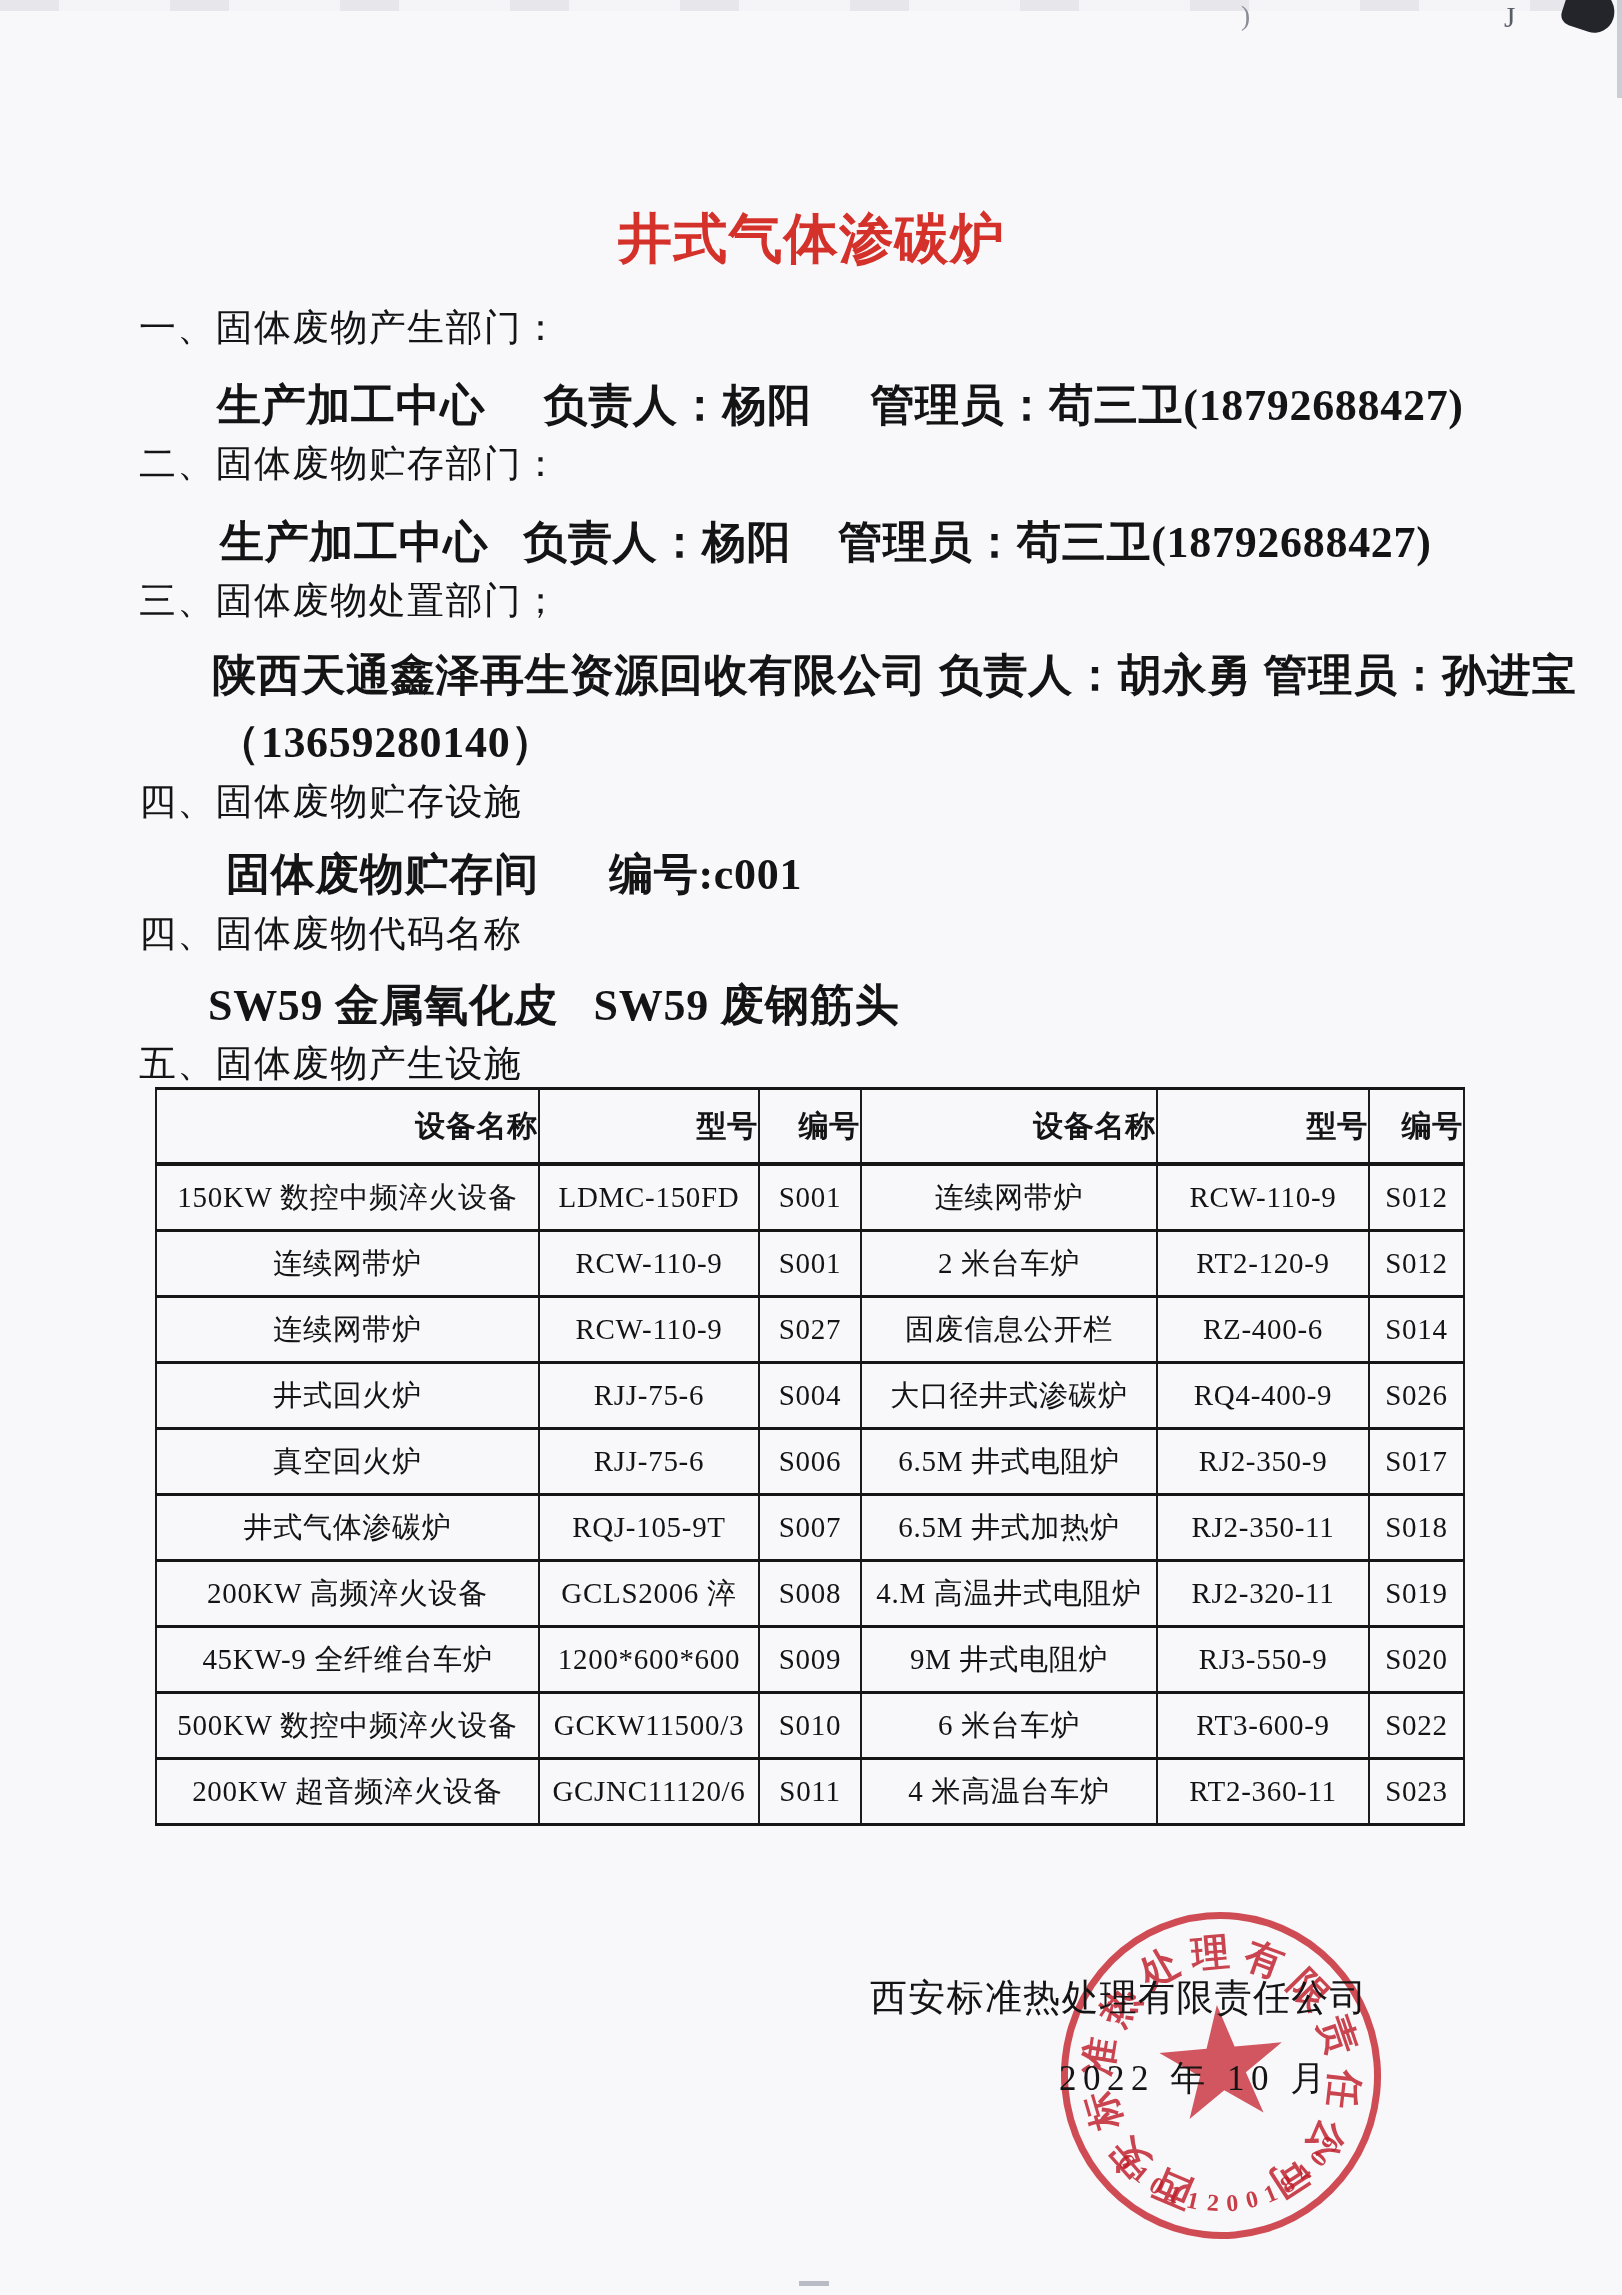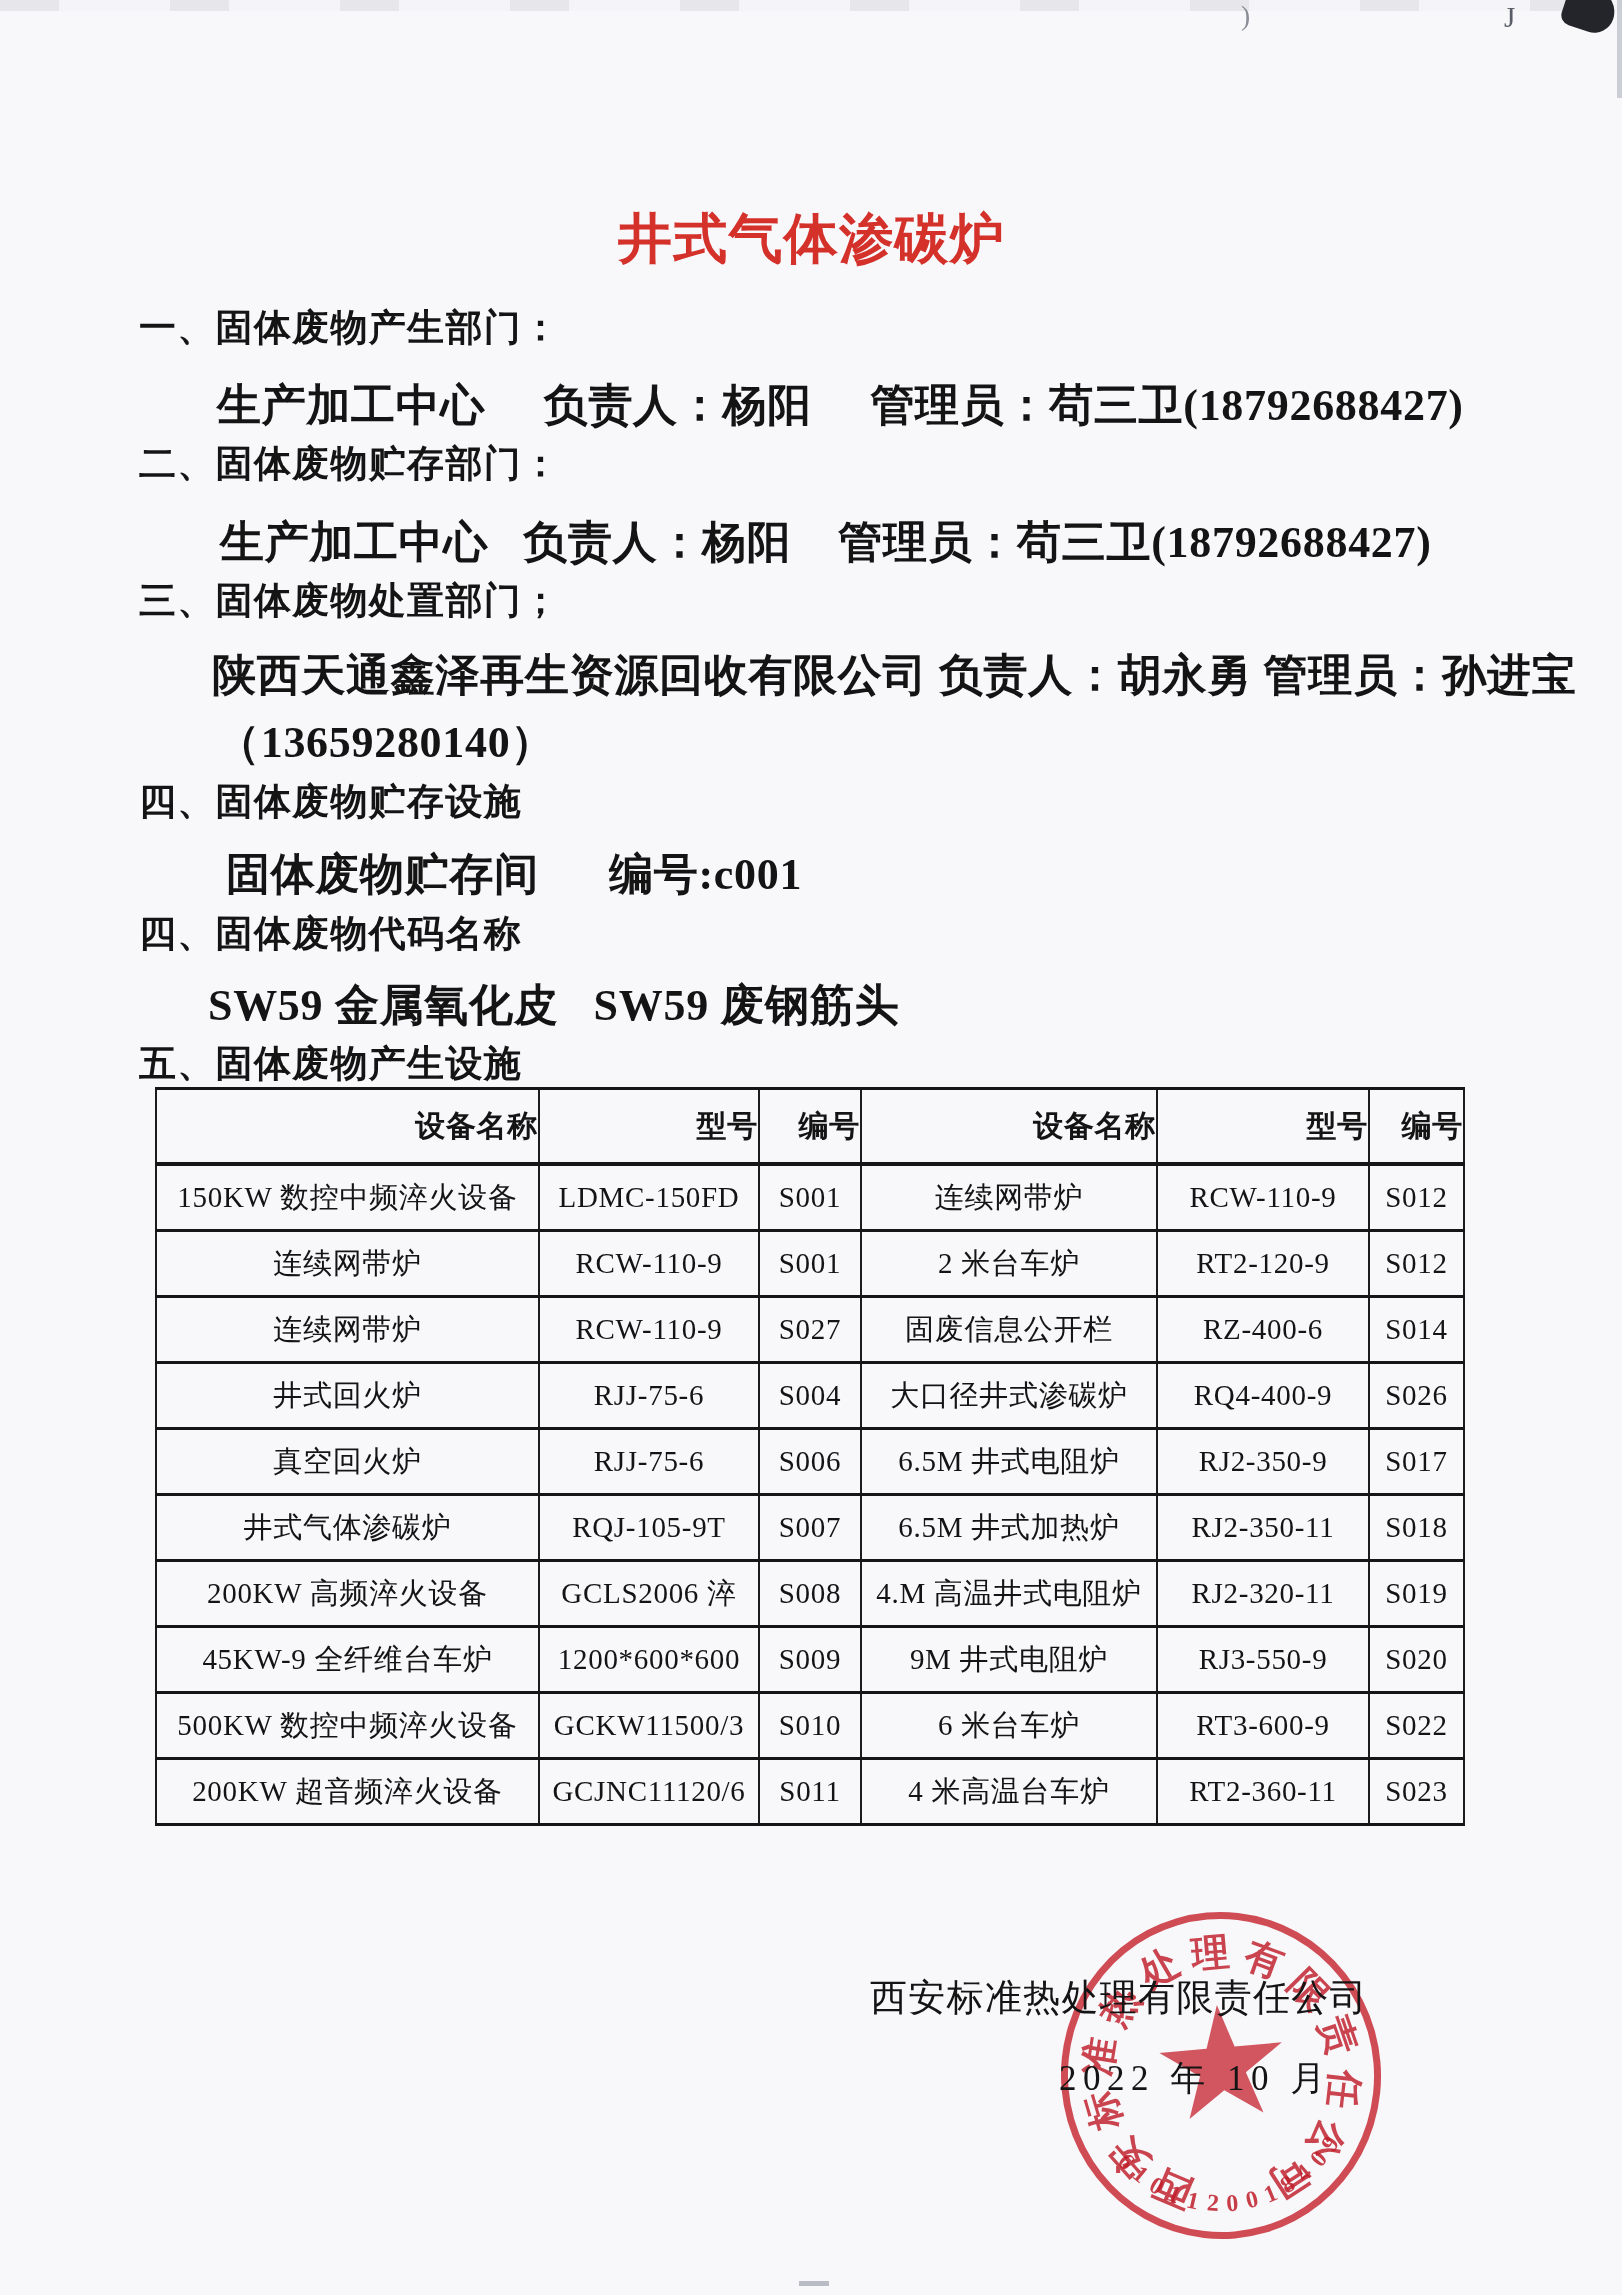--- a/index.html
+++ b/index.html
@@ -22,21 +22,21 @@
   .scan-mark-j{position:absolute;left:1504px;top:1.3px;color:#5a5d66;font-size:29px;}
   .scan-bottom-dash{position:absolute;left:799px;top:2281px;width:30px;height:5.2px;background:#a9adb8;opacity:.8;}
 
   .doc-title{
     position:absolute;left:0;top:203px;width:100%;
     text-align:center;font-size:54px;font-weight:bold;
     color:#d5312b;letter-spacing:1.3px;margin:0;
   }
   .sec-heading{
     position:absolute;left:139px;
-    font-size:37px;font-weight:bold;white-space:pre;letter-spacing:1.3px;
+    font-size:37px;font-weight:normal;white-space:pre;letter-spacing:1.3px;
   }
   .body-line{
     position:absolute;
     font-size:44px;white-space:pre;letter-spacing:0.7px;font-weight:bold;
   }
   .h1p{top:303px}.l1a{left:217px;top:376px}
   .h2p{top:439px}.l2a{left:220px;top:513px}
   .h3p{top:576px}.l3a{left:212px;top:646px}.l3b{left:216px;top:713px}
   .h4p{top:777px}.l4a{left:226px;top:845px}
   .h5p{top:909px}.l5a{left:208px;top:976px}

